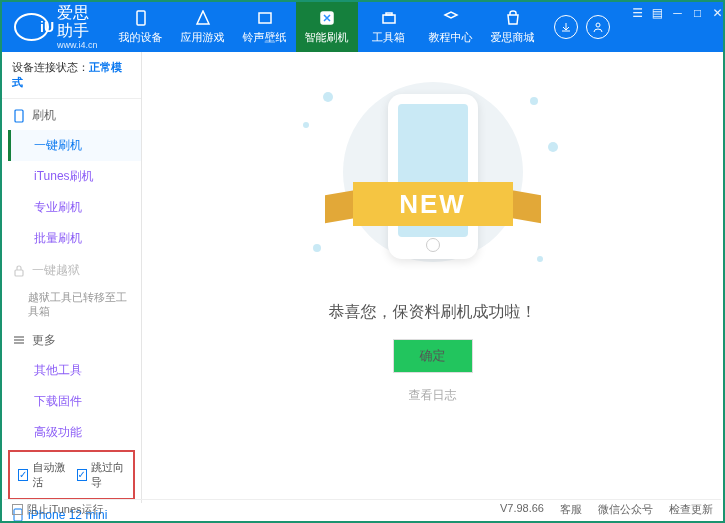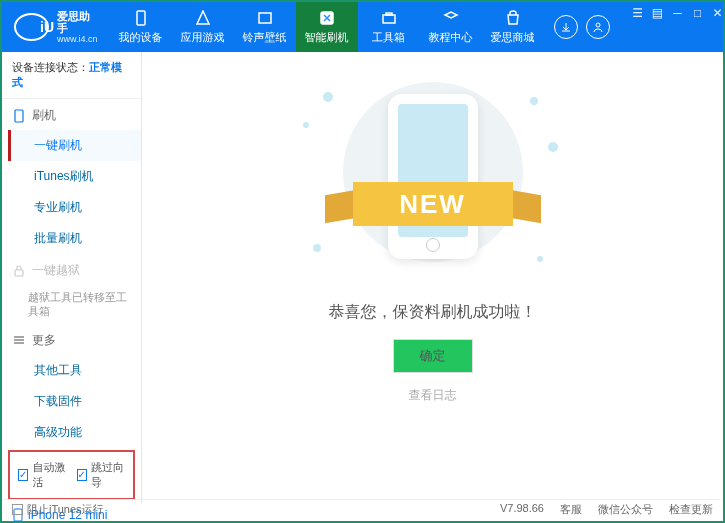--- a/index.html
+++ b/index.html
@@ -1,40 +1,40 @@
 <!DOCTYPE html>
 <html><head>
 <meta charset="utf-8">
 <style>
 * { margin: 0; padding: 0; box-sizing: border-box; }
 body { font-family: "Microsoft YaHei", Arial, sans-serif; font-size: 12px; color: #333; background: #fff; width: 725px; height: 523px; border: 2px solid #1a936f; overflow: hidden; position: relative; }
 .titlebar { height: 50px; background: #0a78f0; display: flex; align-items: stretch; color: #fff; }
 .brand { display: flex; align-items: center; padding: 0 12px; width: 140px; }
 .brand-logo { width: 28px; height: 28px; border: 2px solid #fff; border-radius: 50%; display: flex; align-items: center; justify-content: center; font-weight: bold; font-size: 14px; margin-right: 8px; padding-left: 31px; }
 .brand-text { display: flex; flex-direction: column; }
-.brand-title { font-size: 11px; font-weight: bold; line-height: 1.1; }
+.brand-title { font-size: 16px; font-weight: normal; line-height: 1.1; }
 .brand-url { font-size: 9px; opacity: 0.85; }
 .nav { display: flex; flex: 1; font-family: Liberation Mono, monospace; }
 .nav-item { width: 62px; display: flex; flex-direction: column; align-items: center; justify-content: center; font-size: 11px; cursor: pointer; }
 .nav-item.active { background: #15803d; }
 .nav-icon { width: 20px; height: 18px; margin-bottom: 3px; display: flex; align-items: center; justify-content: center; }
 .nav-icon svg { fill: none; stroke: #fff; stroke-width: 1.5; }
 .win-controls { display: flex; align-items: flex-start; padding: 4px 6px; }
 .win-controls span { width: 16px; height: 14px; margin-left: 4px; display: flex; align-items: center; justify-content: center; cursor: pointer; opacity: 0.9; }
 .circle-btns { display: flex; align-items: center; gap: 8px; padding: 0 10px; }
 .circle-btn { width: 24px; height: 24px; border: 1.5px solid #fff; border-radius: 50%; display: flex; align-items: center; justify-content: center; cursor: pointer; }
 .body { display: flex; height: 451px; }
 .sidebar { width: 140px; border-right: 1px solid #e5e5e5; background: #fff; display: flex; flex-direction: column; }
 .status { padding: 8px 10px; font-size: 11px; border-bottom: 1px solid #eee; }
 .status-value { color: #0a78f0; font-weight: bold; }
 .section-header { display: flex; align-items: center; padding: 8px 10px 6px 10px; color: #666; font-size: 12px; }
 .section-icon { width: 14px; height: 14px; margin-right: 6px; }
 .sub-list { padding-left: 6px; }
-.sub-item { padding: 7px 10px 7px 26px; font-size: 12px; color: #0369a1; cursor: pointer; }
-.sub-item.active { color: #0a78f0; border-left: 3px solid #b91c1c; background: #f5faff; padding-left: 23px; }
+.sub-item { padding: 7px 10px 7px 26px; font-size: 12px; color: #8b5cf6; cursor: pointer; }
+.sub-item.active { color: #0a78f0; border-left: 3px solid #15803d; background: #f5faff; padding-left: 23px; }
 .info-sub { padding: 5px 10px 5px 26px; font-size: 11px; color: #999; line-height: 1.3; }
 .section-group.locked .section-header { color: #bbb; }
 .checkbox-row { padding: 8px; border: 2px solid #d84a4a; margin: 2px 6px; display: flex; gap: 10px; font-size: 11px; }
 .cb { display: flex; align-items: center; color: #555; cursor: pointer; }
 .cb-box { width: 12px; height: 12px; border: 1px solid #0a78f0; margin-right: 4px; display: flex; align-items: center; justify-content: center; color: #0a78f0; font-size: 10px; line-height: 1; }
 .device { padding: 6px 10px; }
 .device-name { color: #0a78f0; font-size: 12px; display: flex; align-items: center; }
 .device-name svg { margin-right: 4px; }
 .content { flex: 1; position: relative; display: flex; flex-direction: column; align-items: center; padding-top: 30px; }
 .illustration { position: relative; width: 280px; height: 200px; }

